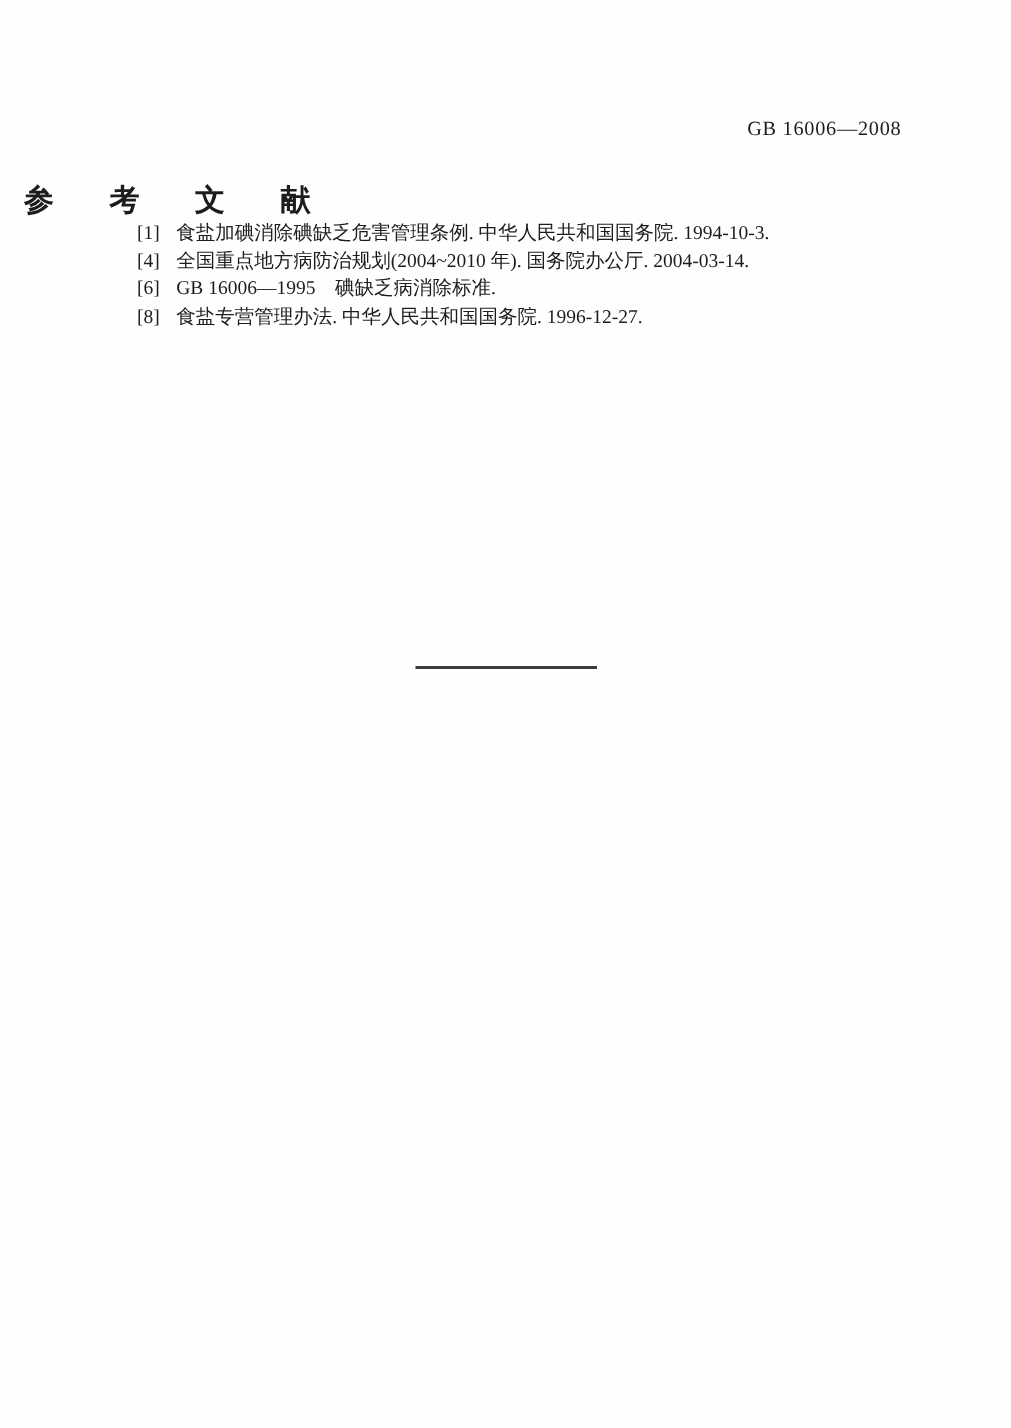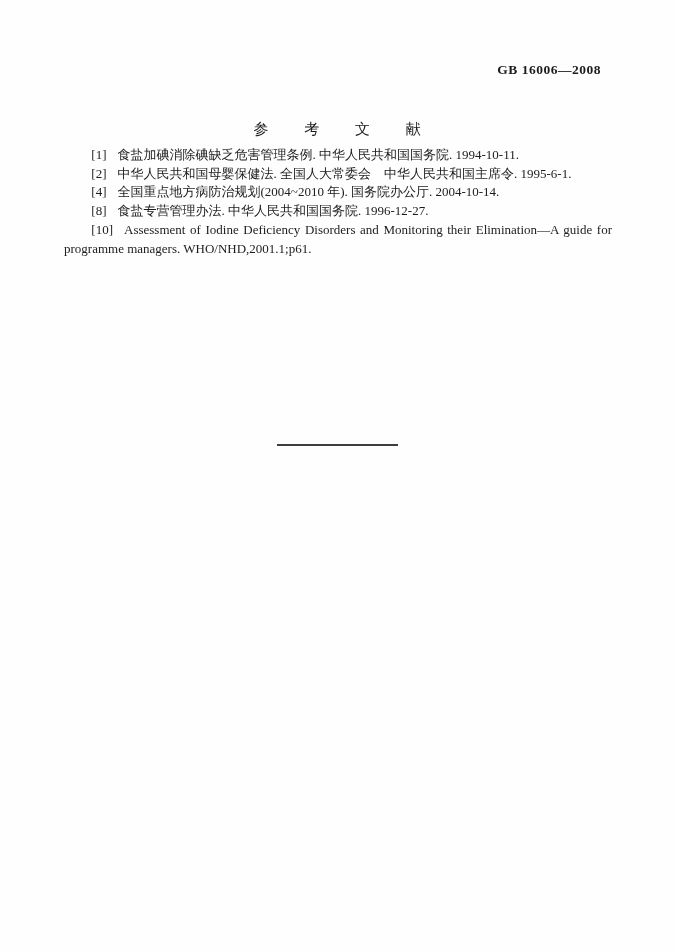--- a/index.html
+++ b/index.html
@@ -11,35 +11,34 @@
     position: relative;
     width: 674px;
     height: 952px;
     background: #fefefe;
     color: #1c1c1c;
     font-family: "Liberation Serif", "DejaVu Serif", serif;
     overflow: hidden;
   }
   .std-no {
     position: absolute;
-    top: 62px;
+    top: 78px;
     right: 73px;
     font-size: 13.5px;
-    font-weight: bold;
+    font-weight: normal;
     letter-spacing: 0.5px;
     white-space: nowrap;
   }
   .doc-title {
     position: absolute;
     top: 120px;
     left: 0;
     width: 100%;
-    text-align: center;
-    font-size: 15px;
-    font-weight: normal;
+    font-size: 20px;
+    font-weight: bold;
     letter-spacing: 16px;
     text-indent: 16px;
     white-space: nowrap;
   }
   .refs {
     position: absolute;
     top: 146px;
     left: 64px;
     width: 548px;
   }
@@ -66,22 +65,21 @@
 </head>
 <body>
 
 <div class="page">
 
   <div class="std-no">GB 16006—2008</div>
 
   <div class="doc-title">参 考 文 献</div>
 
   <div class="refs">
-    <p class="ref"><span class="ref-label">[1]</span><span>食盐加碘消除碘缺乏危害管理条例. 中华人民共和国国务院. 1994-10-11.</span></p>
-    <p class="ref"><span class="ref-label">[2]</span><span>中华人民共和国母婴保健法. 全国人大常委会　中华人民共和国主席令. 1995-6-1.</span></p>
-    <p class="ref"><span class="ref-label">[4]</span><span>全国重点地方病防治规划(2004~2010 年). 国务院办公厅. 2004-10-14.</span></p>
+    <p class="ref"><span class="ref-label">[1]</span><span>食盐加碘消除碘缺乏危害管理条例. 中华人民共和国国务院. 1994-10-3.</span></p>
+    <p class="ref"><span class="ref-label">[4]</span><span>全国重点地方病防治规划(2004~2010 年). 国务院办公厅. 2004-03-14.</span></p>
+    <p class="ref"><span class="ref-label">[6]</span><span>GB 16006—1995　碘缺乏病消除标准.</span></p>
     <p class="ref"><span class="ref-label">[8]</span><span>食盐专营管理办法. 中华人民共和国国务院. 1996-12-27.</span></p>
-    <p class="ref"><span class="ref-label">[10]</span><span>Assessment of Iodine Deficiency Disorders and Monitoring their Elimination—A guide for programme managers. WHO/NHD,2001.1;p61.</span></p>
   </div>
 
   <div class="end-rule"></div>
 
 </div>
 
 </body></html>

